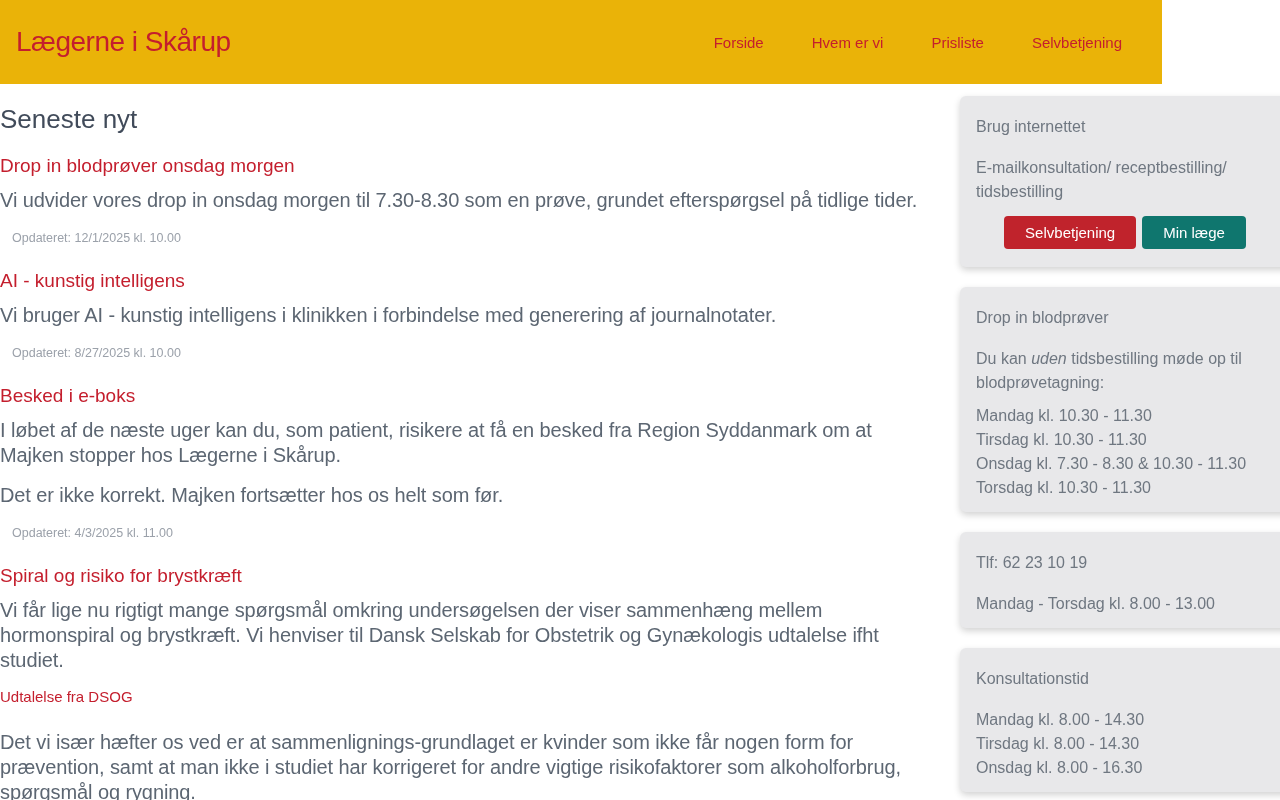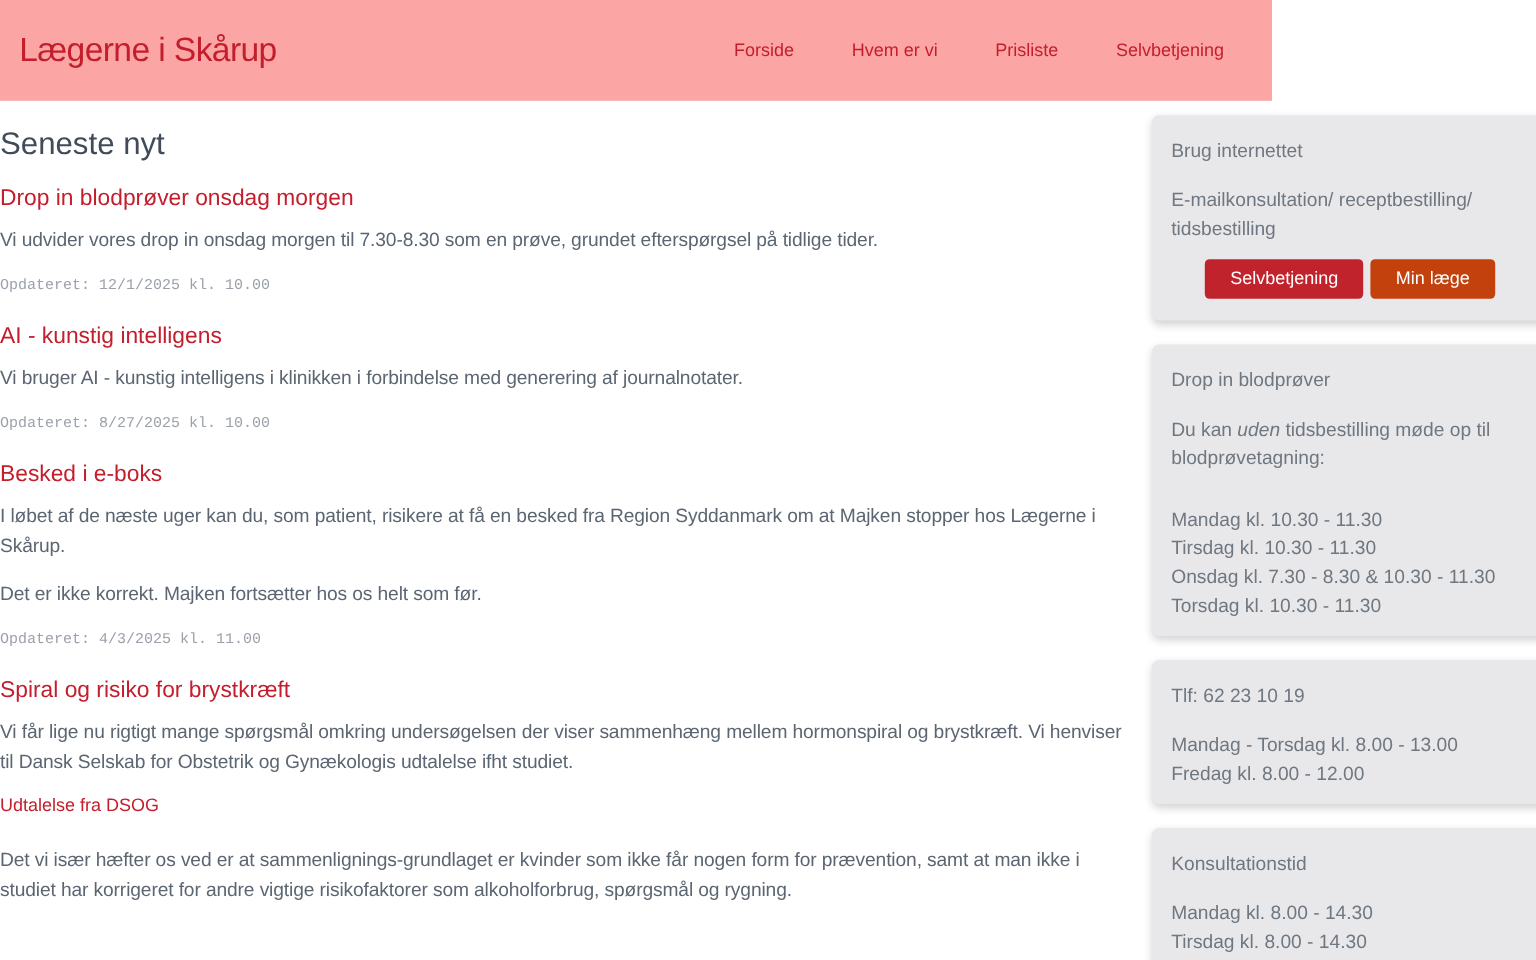--- a/index.html
+++ b/index.html
@@ -6,22 +6,22 @@
   html, body {
     width: 1280px; height: 800px;
     background: #ffffff;
     font-family: "Liberation Sans", sans-serif;
     overflow: hidden;
     position: relative;
   }
   
   .header {
     position: absolute; top: 0; left: 0;
-    width: 1060px; height: 84px;
-    background: #fca5a5;
+    width: 1162px; height: 84px;
+    background: #eab308;
     display: flex; align-items: center; justify-content: space-between;
     padding: 0 40px 0 16px;
   }
   .logo {
     color: #c41e2d;
     font-size: 28px;
     font-weight: 500;
     letter-spacing: -0.5px;
     cursor: pointer;
     white-space: nowrap;
@@ -50,31 +50,30 @@
     margin: 0 0 20px 0;
   }
   .main h2 {
     color: #c41e2d;
     font-size: 19px;
     font-weight: normal;
     line-height: 24px;
     margin: 0 0 10px 0;
   }
   .main p {
-    font-size: 16px;
+    font-size: 20px;
     line-height: 25px;
     margin: 0 0 15px 0;
     letter-spacing: -0.1px;
   }
   .main .meta {
     color: #9ba1aa;
     font-size: 12.5px;
     line-height: 14px;
-    margin: 18px 0 24px 0;
-    font-family: Liberation Mono, monospace;
+    margin: 18px 0 24px 12px;
   }
   .main .inline-link {
     display: block;
     color: #c41e2d;
     font-size: 15px;
     line-height: 18px;
     text-decoration: none;
     margin: 0 0 24px 0;
     cursor: pointer;
   }
@@ -96,41 +95,41 @@
     line-height: 22px;
   }
   .card .card-text {
     font-size: 16px;
     line-height: 24px;
     margin-top: 18px;
   }
   .card .sched {
     font-size: 16px;
     line-height: 24px;
-    margin-top: 27px;
+    margin-top: 9px;
   }
   .card .sched.mt16 { margin-top: 18px; }
   .card .sched div { white-space: nowrap; }
   .btn-row {
     display: flex; justify-content: center; gap: 6px;
     margin-top: 12px; padding-bottom: 6px;
   }
   .btn {
     border: none;
     border-radius: 4px;
     color: #ffffff;
     font-family: "Liberation Sans", sans-serif;
     font-size: 15px;
     padding: 8px 21px;
     height: 33px;
     cursor: pointer;
     white-space: nowrap;
   }
   .btn-red  { background: #c0232c; }
-  .btn-teal { background: #c2410c; text-align: center; }
+  .btn-teal { background: #0f766e; text-align: center; }
   .italic { font-style: italic; }
 </style>
 </head>
 <body>
 
 <div class="header">
   <div class="logo">Lægerne i Skårup</div>
   <div class="nav">
     <a>Forside</a>
     <a>Hvem er vi</a>
@@ -189,21 +188,20 @@
       <div>Tirsdag kl. 10.30 - 11.30</div>
       <div>Onsdag kl. 7.30 - 8.30 &amp; 10.30 - 11.30</div>
       <div>Torsdag kl. 10.30 - 11.30</div>
     </div>
   </div>
 
   <div class="card">
     <div class="card-title">Tlf: 62 23 10 19</div>
     <div class="sched mt16">
       <div>Mandag - Torsdag kl. 8.00 - 13.00</div>
-      <div>Fredag kl. 8.00 - 12.00</div>
     </div>
   </div>
 
   <div class="card">
     <div class="card-title">Konsultationstid</div>
     <div class="sched mt16">
       <div>Mandag kl. 8.00 - 14.30</div>
       <div>Tirsdag kl. 8.00 - 14.30</div>
       <div>Onsdag kl. 8.00 - 16.30</div>
 

